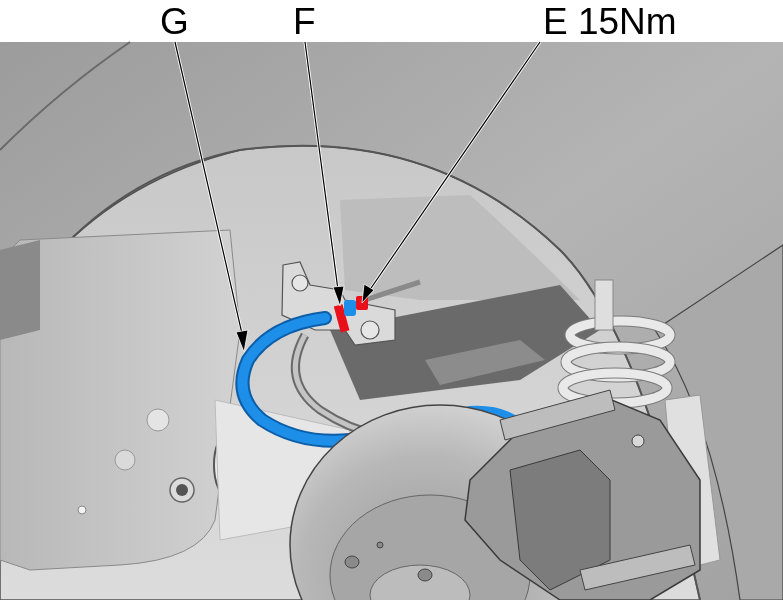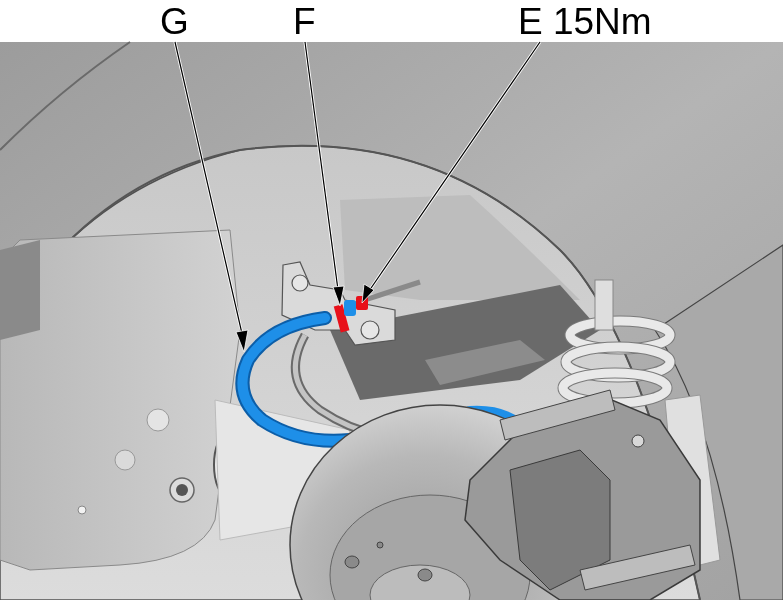--- a/index.html
+++ b/index.html
@@ -111,13 +111,13 @@
     <polygon points="340,306 333,287 344,286" fill="#000" stroke="#fff" stroke-width="0.8"></polygon>
 
     <line x1="540" y1="42" x2="369" y2="291" stroke="#ffffff" stroke-width="3"></line>
     <line x1="540" y1="42" x2="369" y2="291" stroke="#000" stroke-width="1.2"></line>
     <polygon points="362,303 364,284 374,290" fill="#000" stroke="#fff" stroke-width="0.8"></polygon>
   </g>
 </svg>
 
 <div class="label" style="left:160px;">G</div>
 <div class="label" style="left:293px;">F</div>
-<div class="label" style="left:518px;">E 15Nm</div>
+<div class="label" style="left:543px;">E 15Nm</div>
 
 </body></html>

